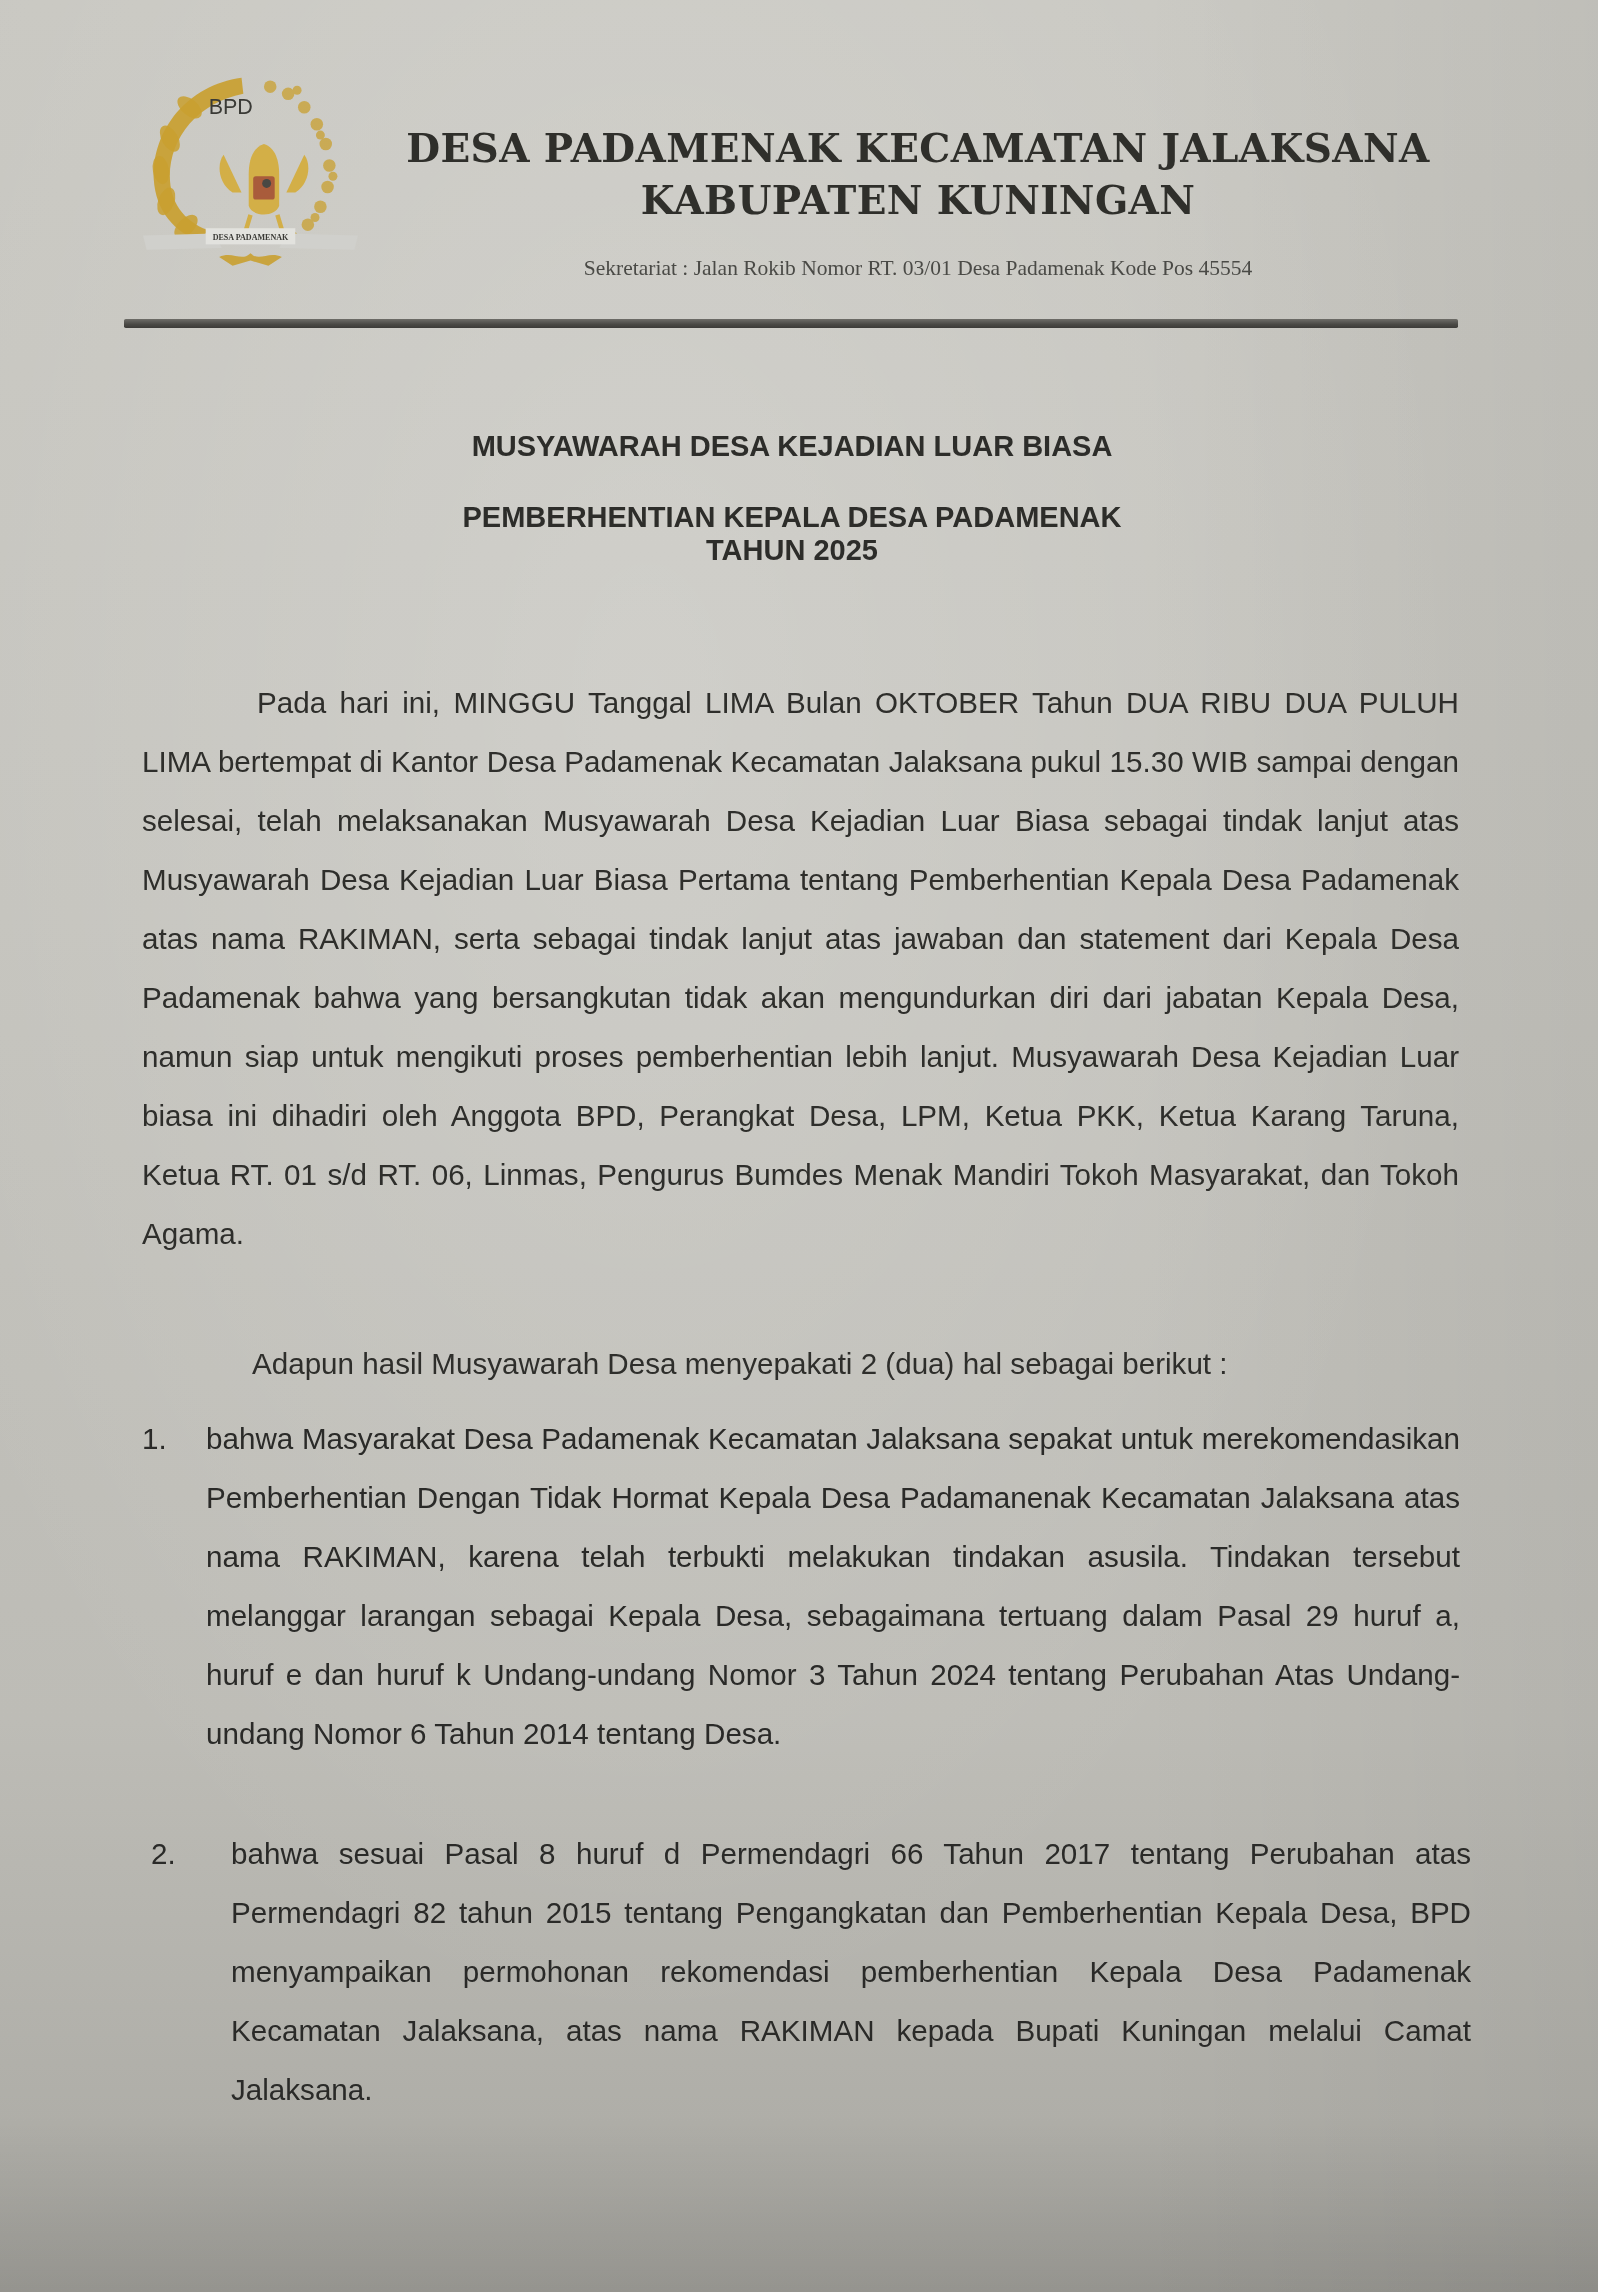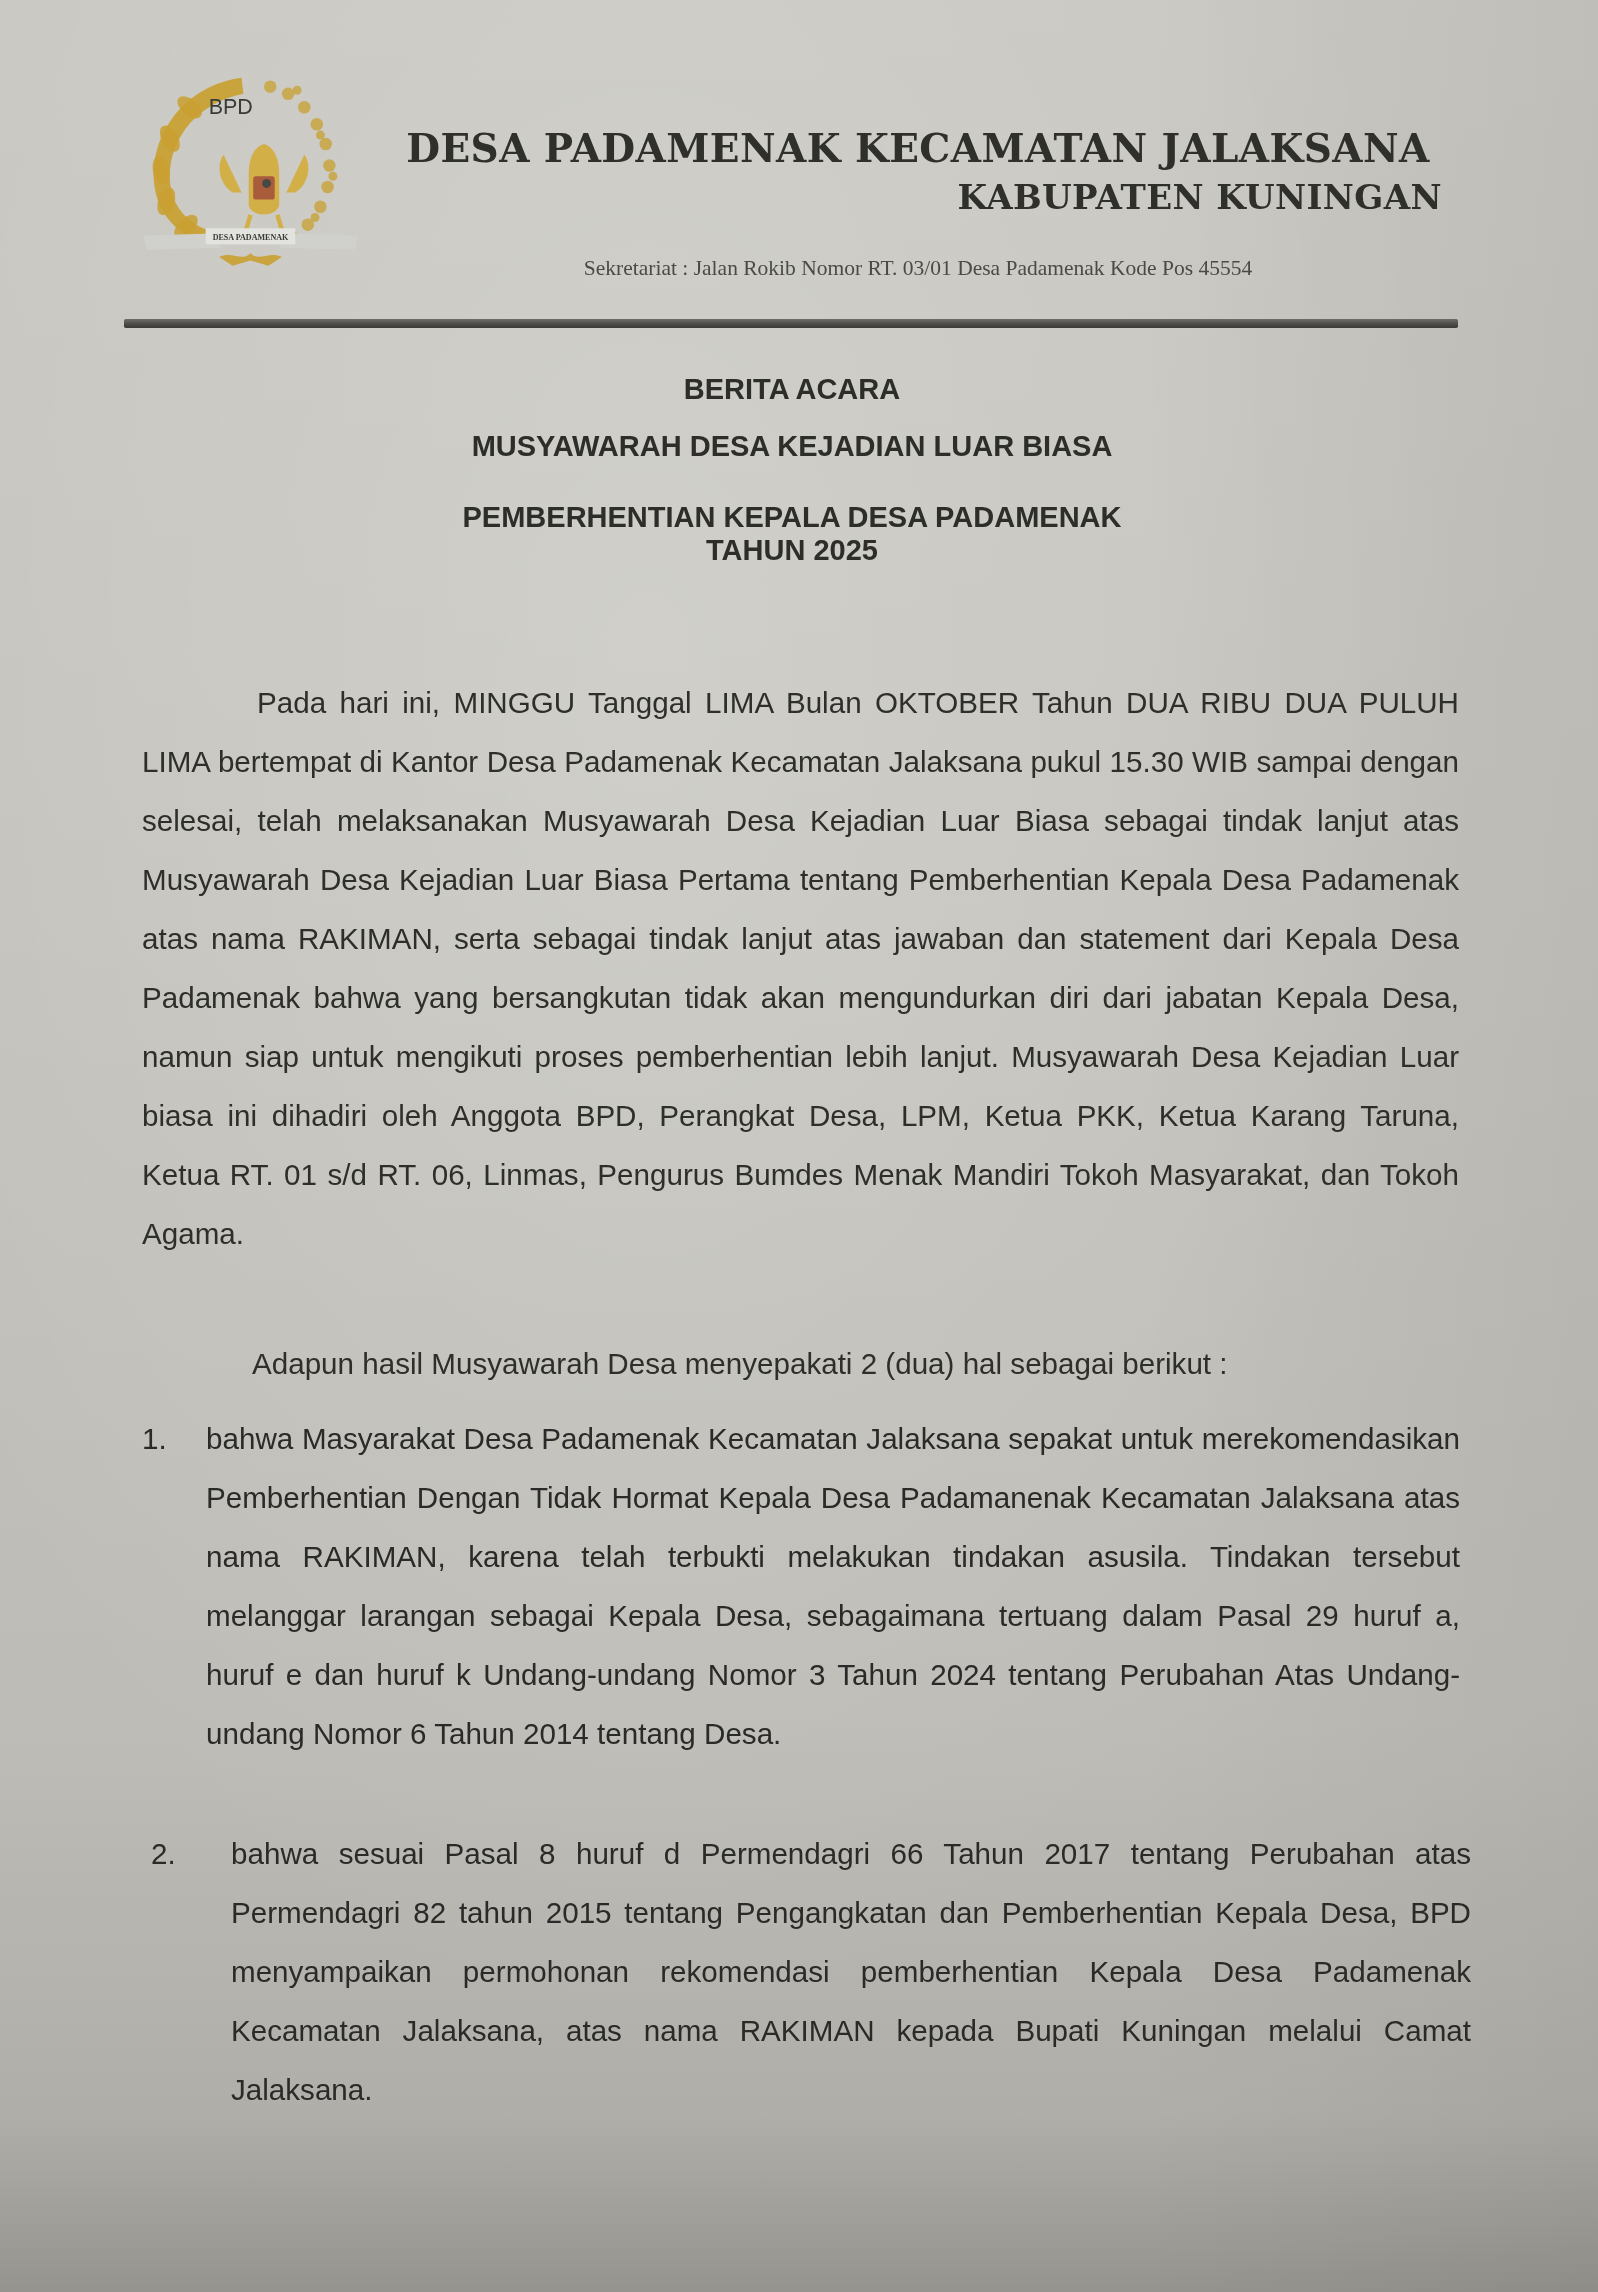--- a/index.html
+++ b/index.html
@@ -23,21 +23,21 @@
     }
     
     .logo { position: absolute; left: 134px; top: 58px; width: 233px; height: 224px; }
     .lh-title {
       position: absolute; left: 394px; width: 1048px; text-align: center;
       font-family: "DejaVu Serif", "Liberation Serif", serif;
       font-weight: bold; color: #2f2f2b; letter-spacing: 0.4px;
     }
     .lh-1 { top: 73px; font-size: 39px; }
     .lh-2 { top: 125px; font-size: 39px; }
-    .lh-3 { top: 177px; font-size: 34px; text-align: right; }
+    .lh-3 { top: 177px; font-size: 39px; }
     .lh-addr {
       position: absolute; left: 394px; width: 1048px; top: 256px; text-align: center;
       font-family: "Liberation Serif", serif; font-size: 21.5px; color: #4a4a46;
     }
     .rule {
       position: absolute; left: 124px; top: 319px; width: 1334px; height: 9px;
       background: linear-gradient(180deg, #6e6d68 0%, #4a4945 60%, #3c3b38 100%);
       border-radius: 1.8px;
     }
     
@@ -122,21 +122,20 @@
       <text x="130" y="203" text-anchor="middle" font-family="Liberation Serif, serif" font-size="9" font-weight="bold" fill="#3a3a36">DESA PADAMENAK</text>
       <path d="M95 222 C110 215, 120 228, 130 218 C140 228, 150 215, 165 222 L150 232 L130 226 L110 232 Z" fill="#c9a030" opacity="0.9"></path>
     </svg>
   </div>
 
   <div class="lh-title lh-2">DESA PADAMENAK KECAMATAN JALAKSANA</div>
   <div class="lh-title lh-3">KABUPATEN KUNINGAN</div>
   <div class="lh-addr">Sekretariat : Jalan Rokib Nomor RT. 03/01 Desa Padamenak Kode Pos 45554</div>
   <div class="rule"></div>
 
-  <div class="heading h-berita">BERITA ACARA</div>
   <div class="heading h-1">MUSYAWARAH DESA KEJADIAN LUAR BIASA</div>
   <div class="heading h-2">PEMBERHENTIAN KEPALA DESA PADAMENAK</div>
   <div class="heading h-4">TAHUN 2025</div>
 
   <div class="body-text para1">Pada hari ini, MINGGU Tanggal LIMA Bulan OKTOBER Tahun DUA RIBU DUA PULUH LIMA bertempat di Kantor Desa Padamenak Kecamatan Jalaksana pukul 15.30 WIB sampai dengan selesai, telah melaksanakan Musyawarah Desa Kejadian Luar Biasa sebagai tindak lanjut atas Musyawarah Desa Kejadian Luar Biasa Pertama tentang Pemberhentian Kepala Desa Padamenak atas nama RAKIMAN, serta sebagai tindak lanjut atas jawaban dan statement dari Kepala Desa Padamenak bahwa yang bersangkutan tidak akan mengundurkan diri dari jabatan Kepala Desa, namun siap untuk mengikuti proses pemberhentian lebih lanjut. Musyawarah Desa Kejadian Luar biasa ini dihadiri oleh Anggota BPD, Perangkat Desa, LPM, Ketua PKK, Ketua Karang Taruna, Ketua RT. 01 s/d RT. 06, Linmas, Pengurus Bumdes Menak Mandiri Tokoh Masyarakat, dan Tokoh Agama.</div>
   <div class="body-text para2">Adapun hasil Musyawarah Desa menyepakati 2 (dua) hal sebagai berikut :</div>
 
   <div class="list">
     <div class="list-item li1">
       <span class="list-num">1.</span>

